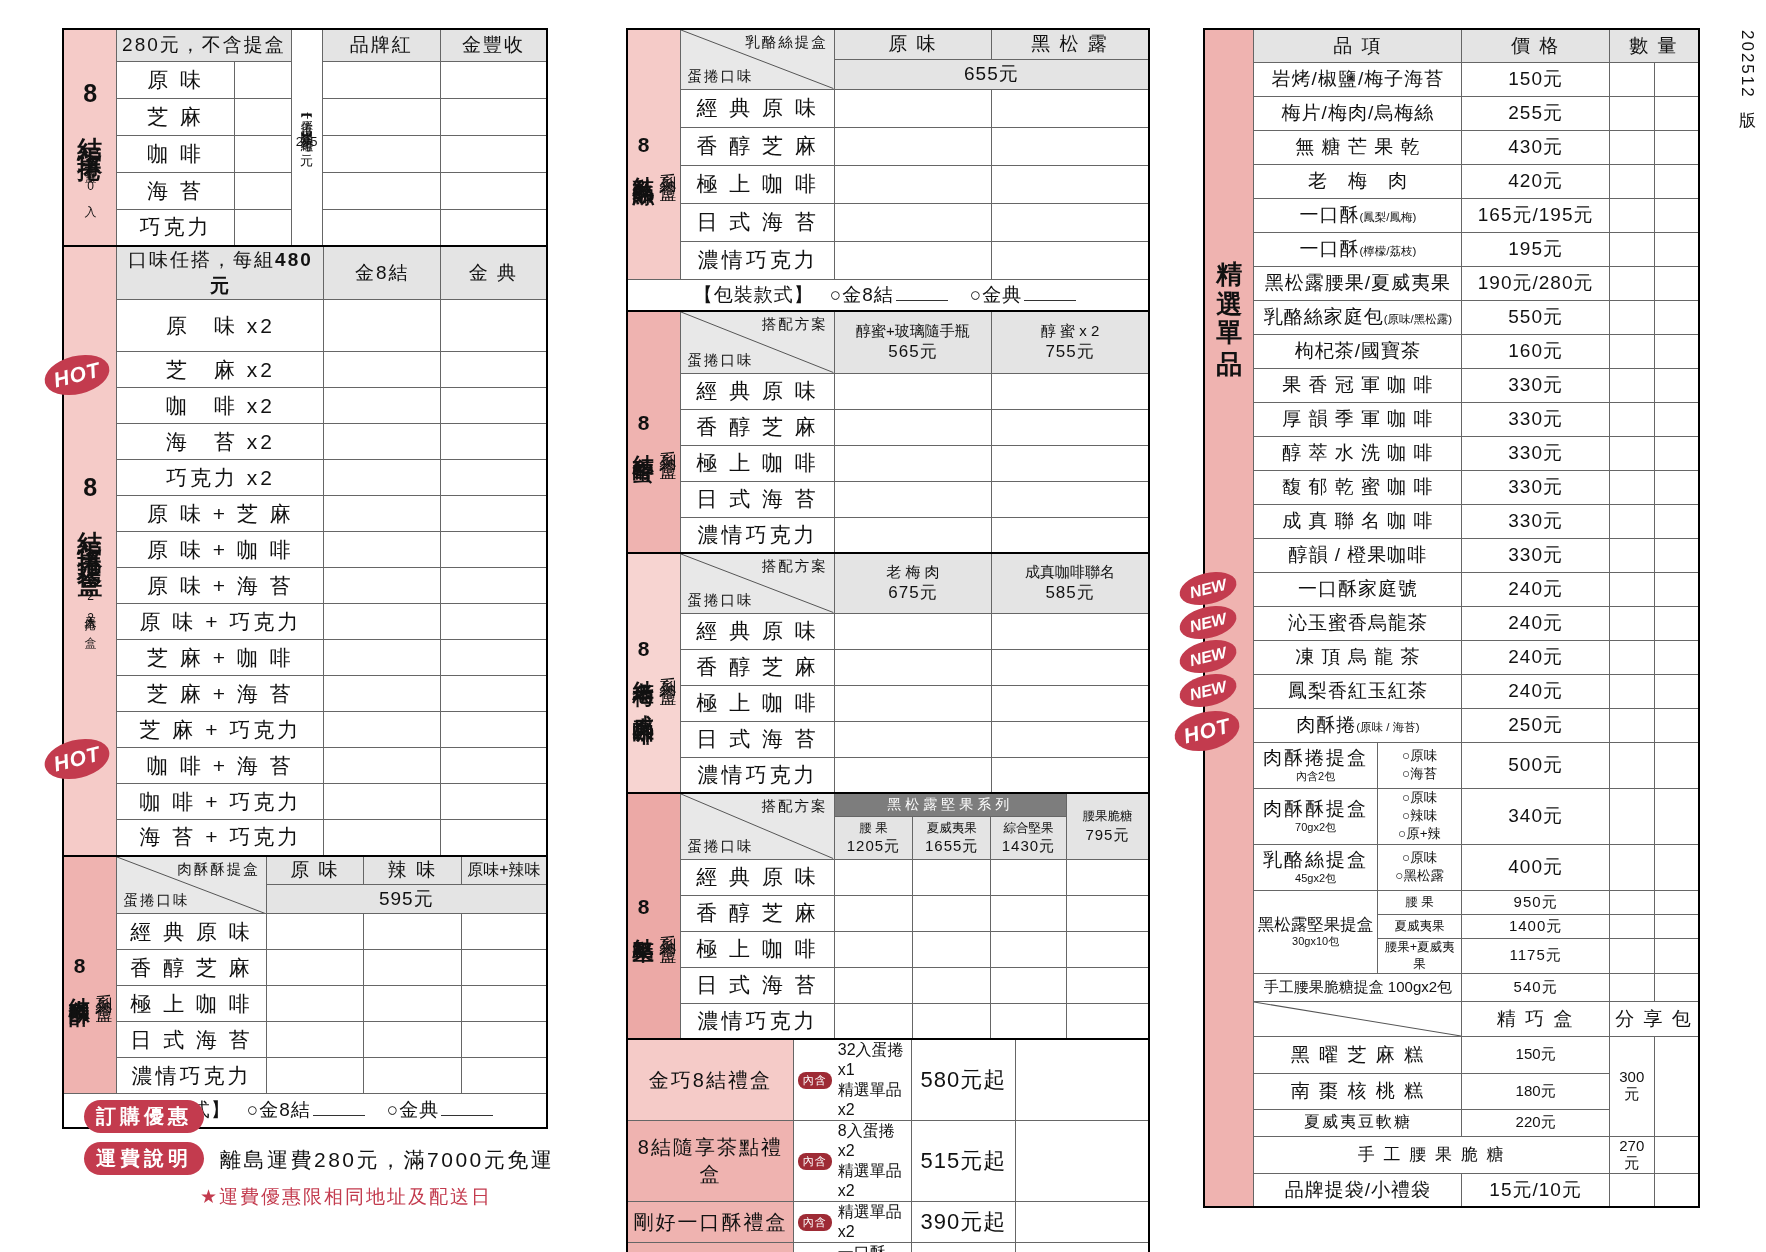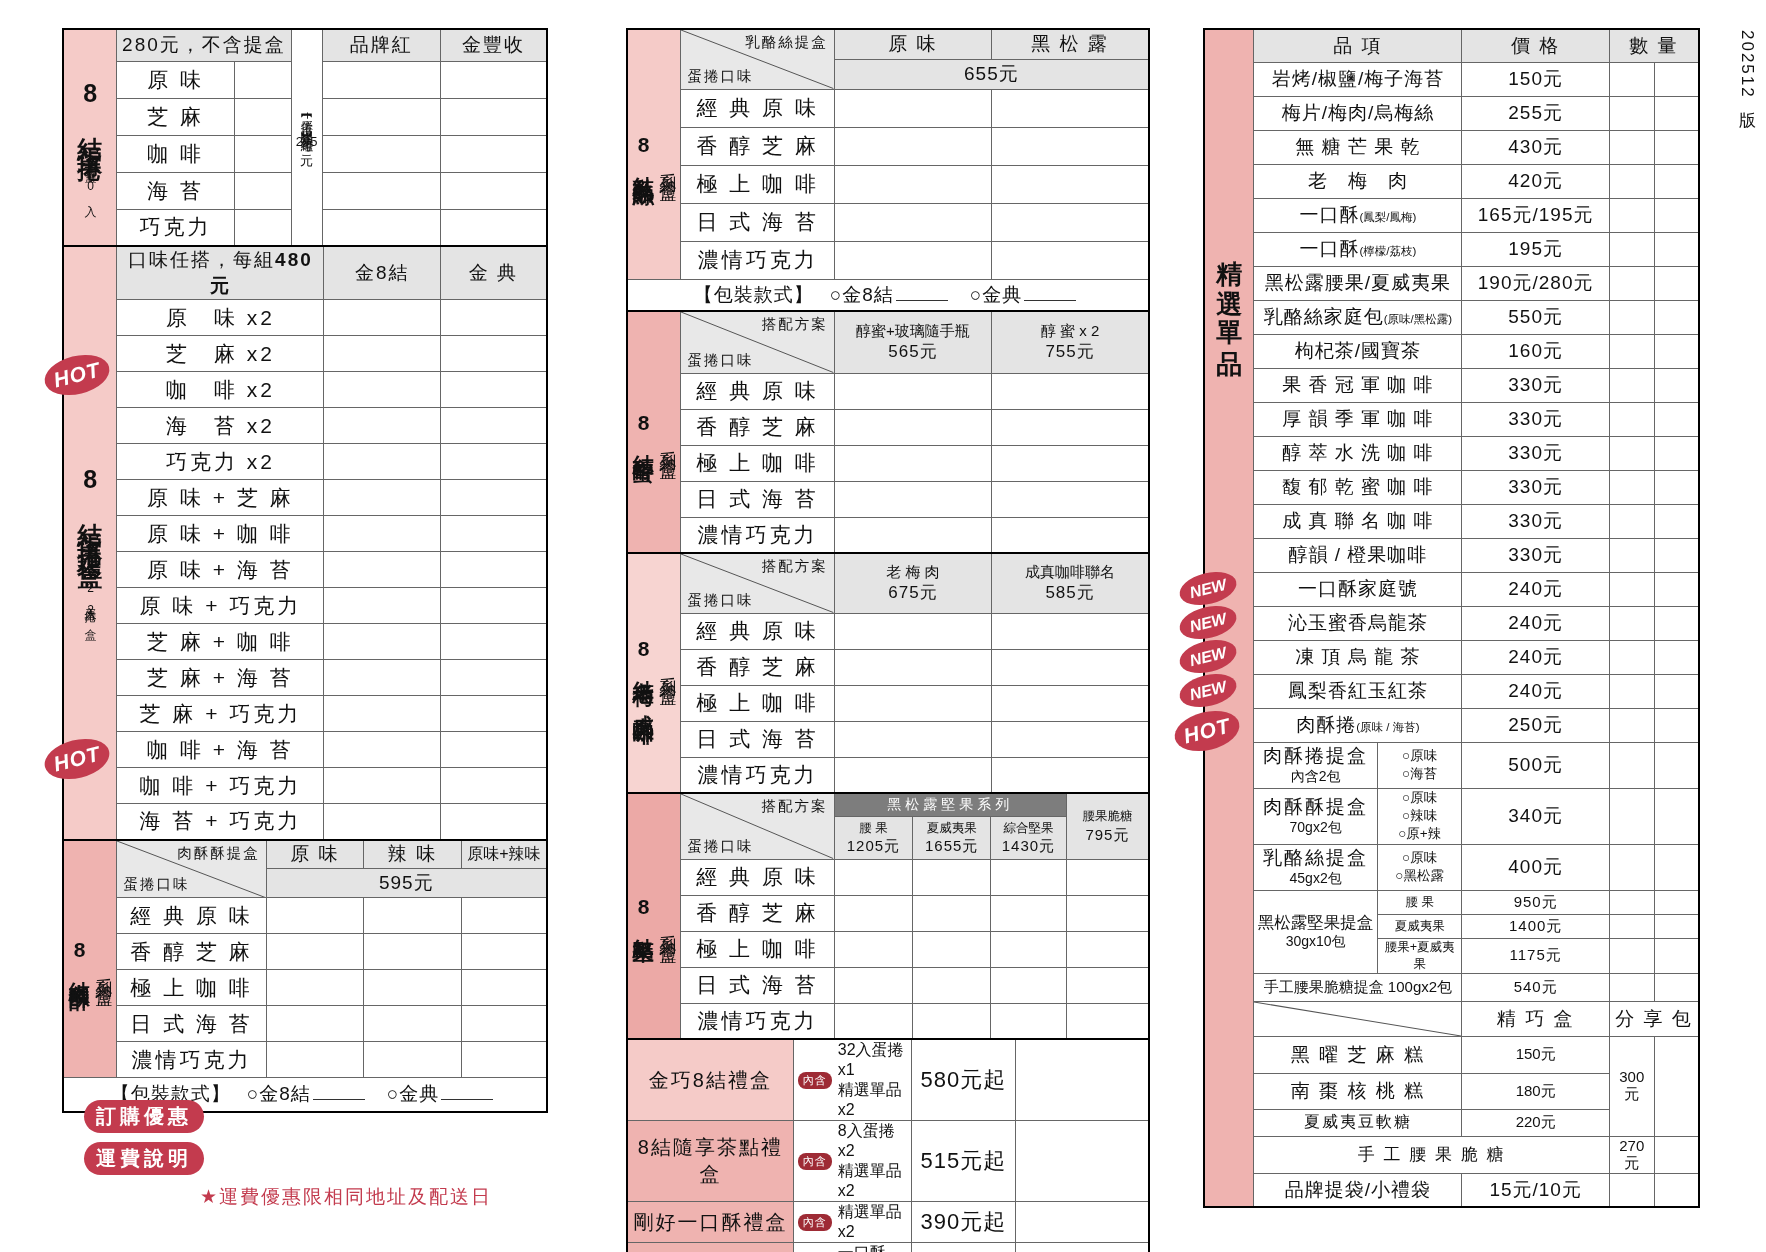--- a/index.html
+++ b/index.html
@@ -43,21 +43,21 @@
 .po{margin-left:16px}
 .glab{font-size:20px;letter-spacing:2px}
 .gflex{display:flex;align-items:center;justify-content:center;gap:6px;padding-left:2px}
 .ctag{background:#9e2b35;color:#fff;font-size:11px;padding:1px 5px;border-radius:8px;letter-spacing:1px;white-space:nowrap}
 .glines{text-align:left;font-size:16px;line-height:1.25}
 .gpr{font-size:22px;letter-spacing:1px}
 .nm{font-size:19px;letter-spacing:1px}
 .sm{font-size:11.5px;letter-spacing:0}
 .n1{font-size:19px;letter-spacing:2px;line-height:1.2}
 .n1s{font-size:16.5px;letter-spacing:0;line-height:1.2}
-.n2{font-size:14px;line-height:1.2;letter-spacing:0}
+.n2{font-size:11px;line-height:1.2;letter-spacing:0}
 .opts{text-align:left;padding-left:6px}
 .opts div{font-size:13.5px;line-height:1.35}
 .vl{font-size:12.5px;letter-spacing:0}
 .vp{font-size:15px;letter-spacing:1px}
 .shr{font-size:15px;letter-spacing:0}
 .sw{font-size:19px;letter-spacing:2px}
 .swp{font-size:15px;letter-spacing:0}
 .cdy{font-size:15px;letter-spacing:0}
 .qty{background:#fff}
 .oval{position:absolute;background:#c33b4e;color:#fff;font-weight:bold;font-style:italic;display:flex;align-items:center;justify-content:center;border-radius:50%;transform:rotate(-14deg);z-index:5}
@@ -145,21 +145,21 @@
 <tbody>
           <tr style="height:31px">
 <td class="pkA" rowspan="16">
               <div class="vt st">8結蛋捲禮盒</div>
               <div class="vt sn">32入蛋捲2盒</div>
             </td>
 <td class="g hd"><span>口味任搭，每組</span><b>480元</b></td>
 <td class="g hd">金8結</td>
 <td class="g hd">金 典</td>
 </tr>
-<tr style="height:36px">
+<tr style="height:52px">
             <td class="fl">原　味 x2</td>
             <td class="qty"></td>
             <td class="qty"></td>
           </tr>
 <tr style="height:36px">
             <td class="fl">芝　麻 x2</td>
             <td class="qty"></td>
             <td class="qty"></td>
           </tr>
 <tr style="height:36px">
@@ -877,20 +877,21 @@
 <div class="oval newb" style="left:1179px;top:641px">NEW</div>
 <div class="oval newb" style="left:1179px;top:675px">NEW</div>
 
 <div id="notes">
 <div class="nrow">
         <span class="pill">訂購優惠</span>
       </div>
 <div class="nrow">
         <span class="pill">運費說明</span>
         <div>
+          <div class="ntxt">離島運費280元，滿7000元免運</div>
         </div>
       </div>
 <div class="nstar">★運費優惠限相同地址及配送日</div>
 </div>
 
 <div id="ver">202512版</div>
 
 </div>
 
 </body></html>

